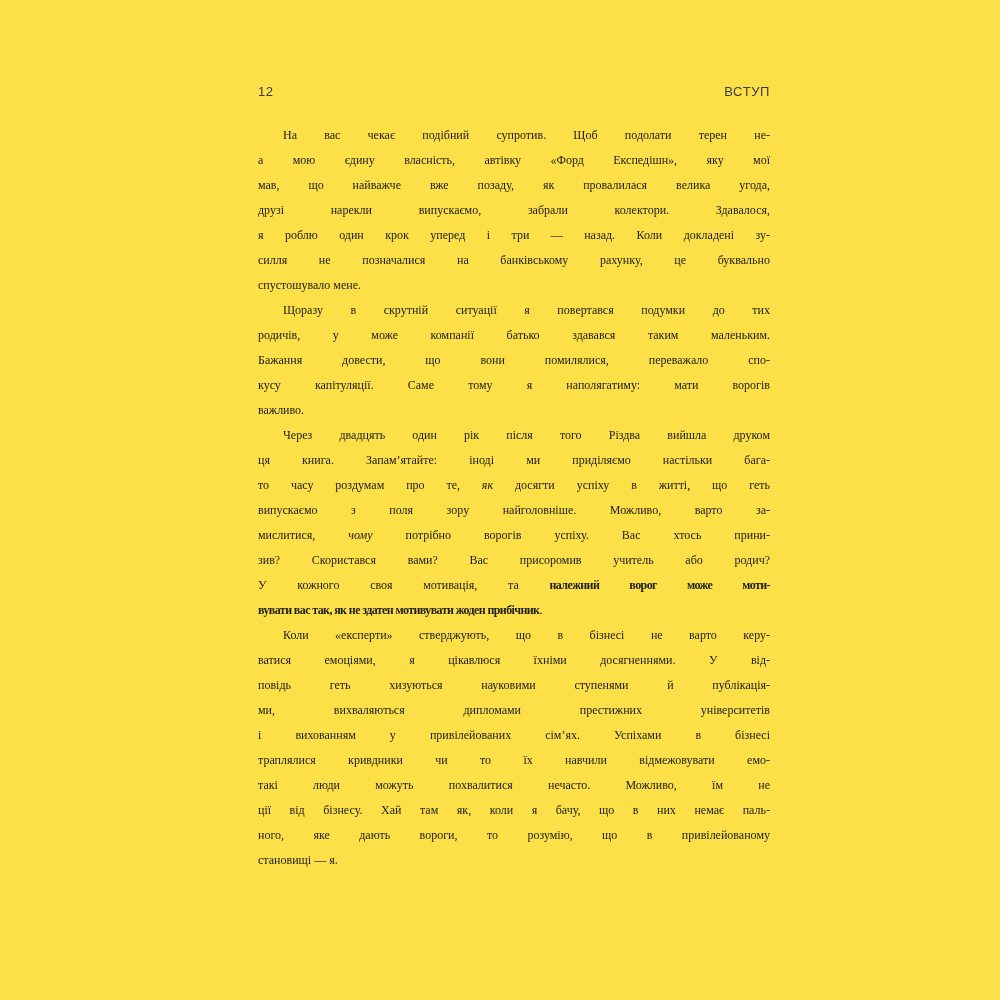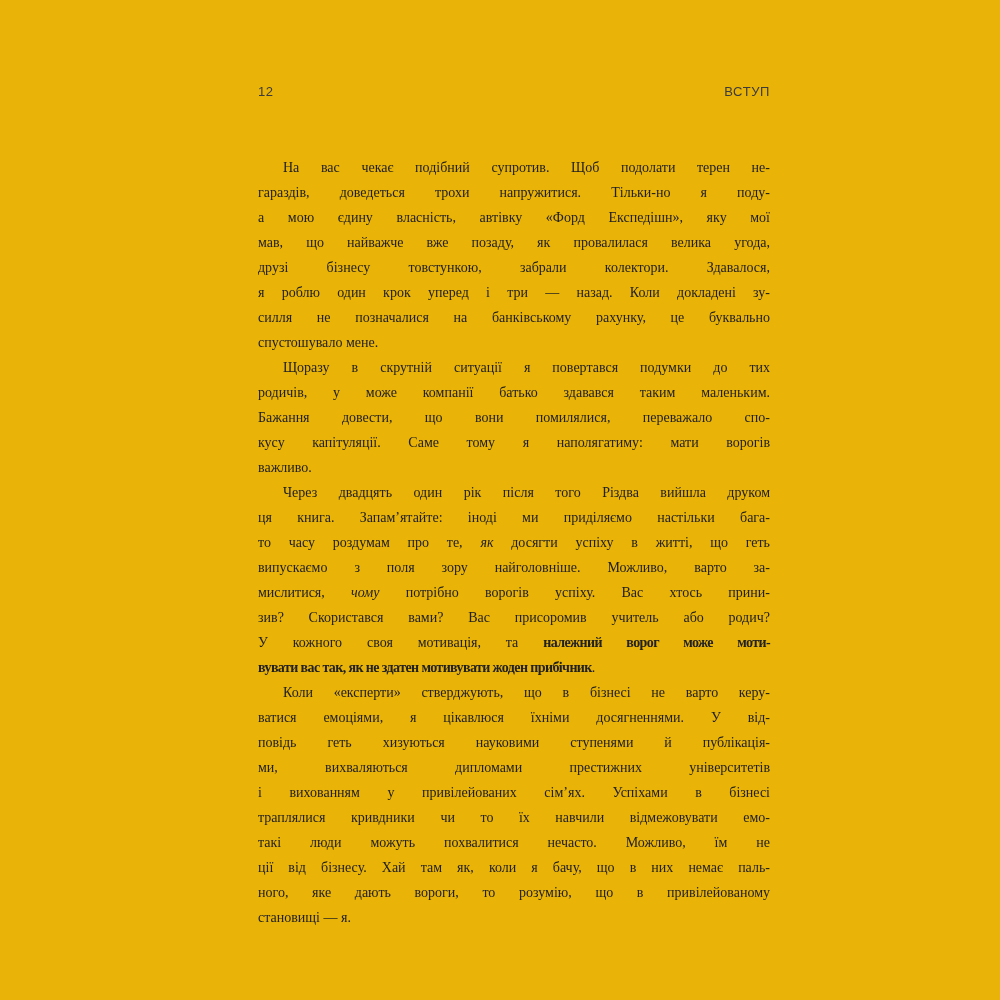--- a/index.html
+++ b/index.html
@@ -4,21 +4,21 @@
 <style>
   html, body {
     margin: 0;
     padding: 0;
     background: #ffffff;
   }
   .page {
     position: relative;
     width: 1000px;
     height: 1000px;
-    background: #eab308;
+    background: #fde047;
     overflow: hidden;
   }
   .running-header {
     position: absolute;
     left: 258px;
     width: 512px;
     top: 84px;
     display: flex;
     justify-content: space-between;
     align-items: baseline;
@@ -31,24 +31,23 @@
   }
   .running-header .running-title {
     letter-spacing: 0.6px;
   }
   .body-text {
     position: absolute;
     left: 258px;
     width: 512px;
     top: 123px;
     font-family: "Liberation Serif", "DejaVu Serif", serif;
-    font-size: 14px;
+    font-size: 12px;
     line-height: 25px;
     color: #212121;
-    margin-top: 32px;
   }
   .para {
     margin: 0;
     padding: 0;
   }
   .line {
     text-align: justify;
     text-align-last: justify;
     white-space: normal;
     hyphens: none;
@@ -68,24 +67,23 @@
 <div class="page">
 
   <div class="running-header">
     <span class="folio">12</span>
     <span class="running-title">ВСТУП</span>
   </div>
 
   <div class="body-text">
       <div class="para">
         <div class="line first"><span>На вас чекає подібний супротив. Щоб подолати терен не-</span></div>
-        <div class="line"><span>гараздів, доведеться трохи напружитися. Тільки-но я поду-</span></div>
         <div class="line"><span>а мою єдину власність, автівку «Форд Експедішн», яку мої</span></div>
         <div class="line"><span>мав, що найважче вже позаду, як провалилася велика угода,</span></div>
-        <div class="line"><span>друзі бізнесу товстункою, забрали колектори. Здавалося,</span></div>
+        <div class="line"><span>друзі нарекли випускаємо, забрали колектори. Здавалося,</span></div>
         <div class="line"><span>я роблю один крок уперед і три — назад. Коли докладені зу-</span></div>
         <div class="line"><span>силля не позначалися на банківському рахунку, це буквально</span></div>
         <div class="line last"><span>спустошувало мене.</span></div>
       </div>
       <div class="para">
         <div class="line first"><span>Щоразу в скрутній ситуації я повертався подумки до тих</span></div>
         <div class="line"><span>родичів, у може компанії батько здавався таким маленьким.</span></div>
         <div class="line"><span>Бажання довести, що вони помилялися, переважало спо-</span></div>
         <div class="line"><span>кусу капітуляції. Саме тому я наполягатиму: мати ворогів</span></div>
         <div class="line last"><span>важливо.</span></div>

